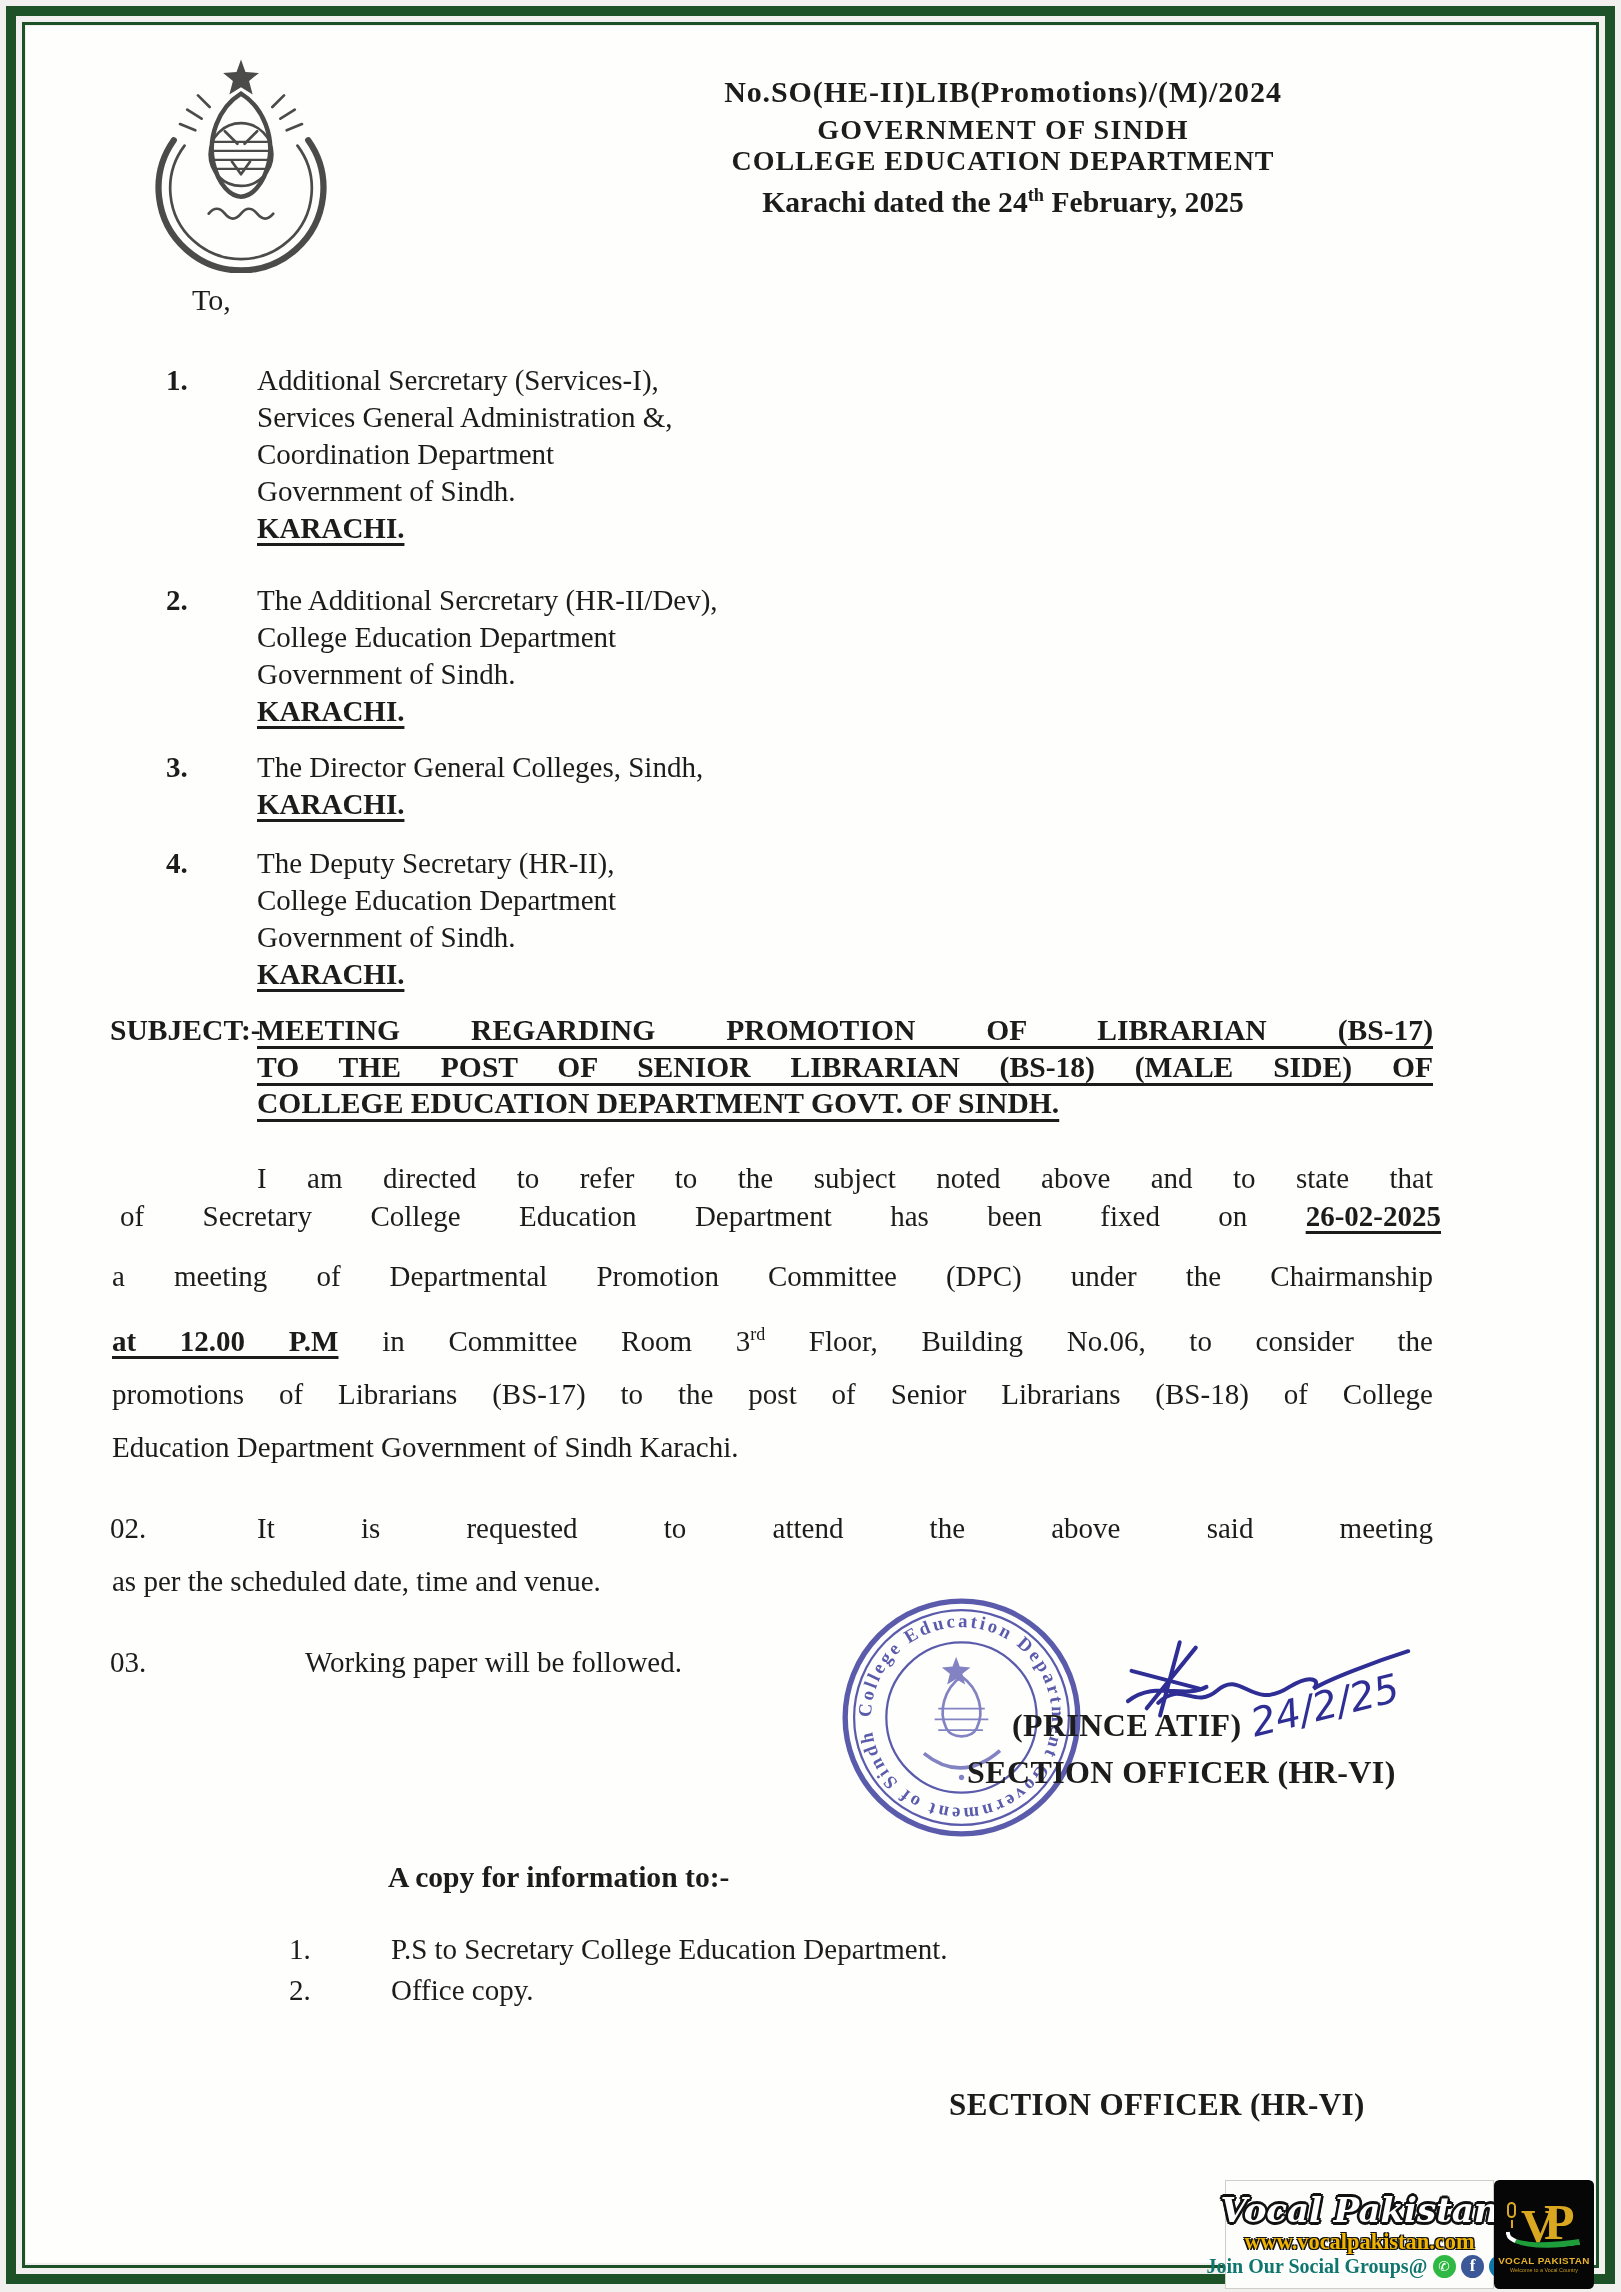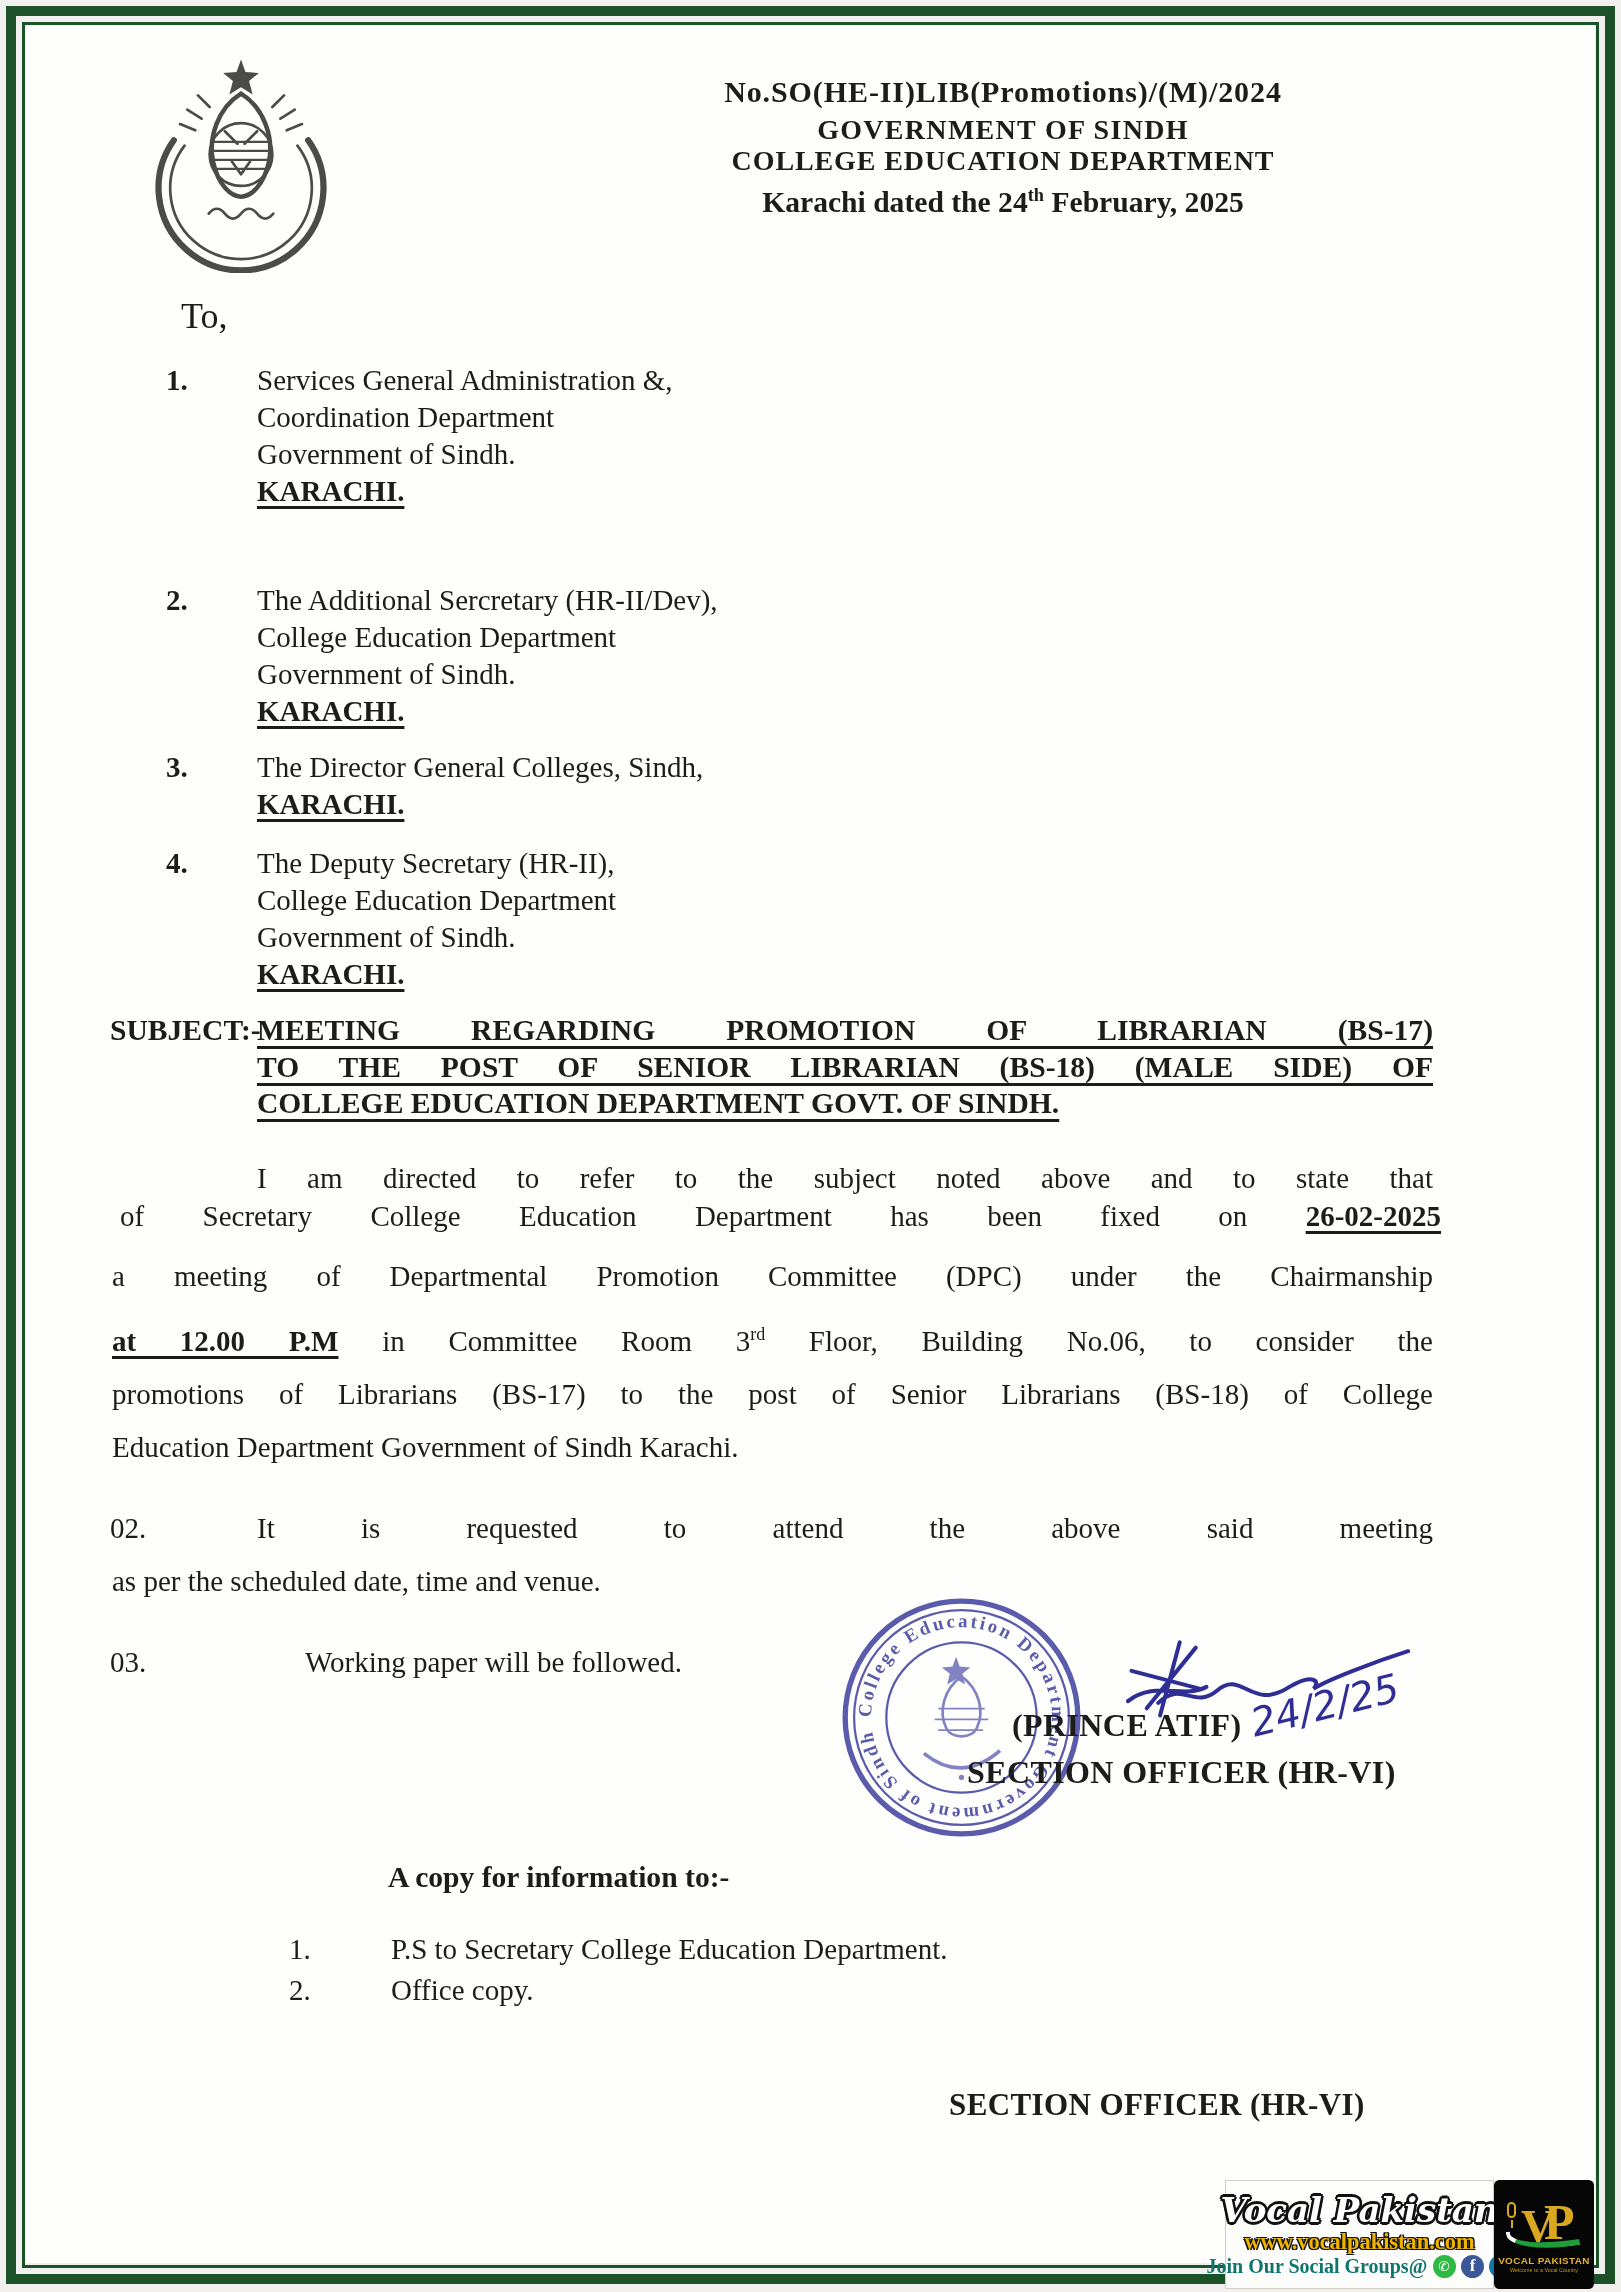--- a/index.html
+++ b/index.html
@@ -70,24 +70,25 @@
       <path stroke-width="3" d="M46,62 l16,10 M38,78 l17,7 M58,46 l13,13 M166,62 l-16,10 M174,78 l-17,7 M154,46 l-13,13"></path>
       <path stroke-width="3" d="M70,178 q9,-11 18,0 q9,11 18,0 q9,-11 18,0 q9,11 18,0"></path>
     </g>
   </svg>
 
   <div class="abs hdr" style="left:555px; top:75px; width:896px; font-size:30px; letter-spacing:0.9px;">No.SO(HE-II)LIB(Promotions)/(M)/2024</div>
   <div class="abs hdr" style="left:555px; top:114px; width:896px; font-size:28px; letter-spacing:1.3px;">GOVERNMENT OF SINDH</div>
   <div class="abs hdr" style="left:555px; top:145px; width:896px; font-size:28px; letter-spacing:0.9px;">COLLEGE EDUCATION DEPARTMENT</div>
   <div class="abs hdr" style="left:555px; top:185px; width:896px; font-size:29.6px;"><span>Karachi dated the 24</span><sup>th</sup><span> February, 2025</span></div>
 
-  <div class="abs" style="left:181px; top:283px; font-size:36px;margin-top:12px;">To,</div>
+  <div class="abs" style="left:192px; top:283px; font-size:30px;">To,</div>
 
   <div class="abs ln" style="left:257px; top:362px;">
     <span class="abs b" style="left:-91px; top:0;">1.</span>
+    <div>Additional Sercretary (Services-I),</div>
     <div>Services General Administration &amp;,</div>
     <div>Coordination Department</div>
     <div>Government of Sindh.</div>
     <div class="karachi">KARACHI.</div>
   </div>
 
   <div class="abs ln" style="left:257px; top:582px;">
     <span class="abs b" style="left:-91px; top:0;">2.</span>
     <div>The Additional Sercretary (HR-II/Dev),</div>
     <div>College Education Department</div>

